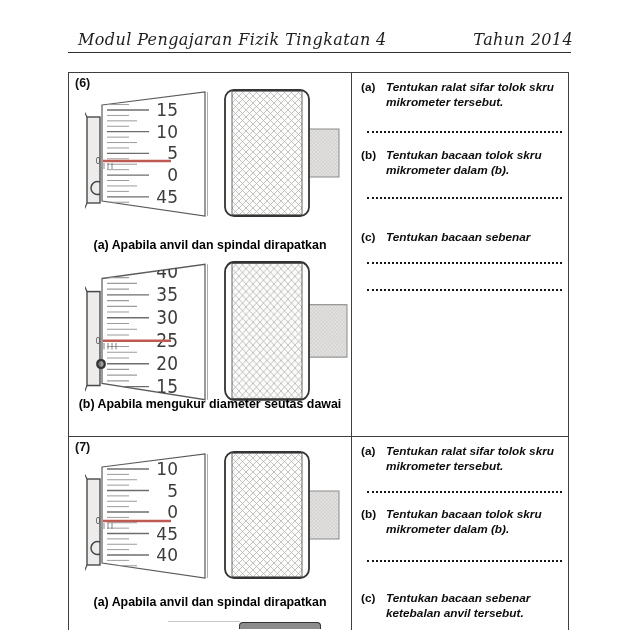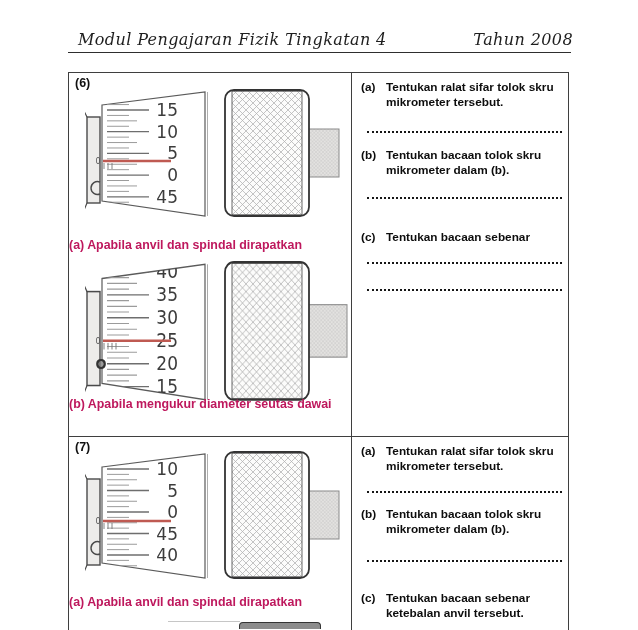--- a/index.html
+++ b/index.html
@@ -18,47 +18,47 @@
          border:1.6px solid #3f3f3f;border-bottom:none;display:flex;flex-direction:column;box-sizing:border-box;}
   .trow{display:flex;box-sizing:border-box;}
   .trow-1{height:364px;border-bottom:1.6px solid #3f3f3f;}
   .trow-2{flex:1;}
   .cell-fig{width:283px;border-right:1.6px solid #3f3f3f;position:relative;box-sizing:border-box;flex:none;}
   .cell-q{flex:1;padding:7px 6px 0 9px;box-sizing:border-box;}
 
   .row-num{position:absolute;left:6px;top:3px;font-weight:bold;font-size:12.5px;}
   .fig{position:absolute;left:16px;}
   .fig svg{display:block;}
-  .caption{position:absolute;left:0;width:100%;font-weight:bold;
-           font-size:12.4px;white-space:nowrap;color:#be185d;}
+  .caption{position:absolute;left:0;width:100%;text-align:center;font-weight:bold;
+           font-size:12.4px;white-space:nowrap;color:#000000;}
   #fig-6a{top:16px;}  #cap-6a{top:165px;}
   #fig-6b{top:188px;} #cap-6b{top:324px;}
   #fig-7a{top:14px;}  #cap-7a{top:158px;}
 
   
   .q{display:flex;font-weight:bold;font-size:11.8px;line-height:15px;color:#0d0d0d;}
   .q-label{width:25px;flex:none;}
-  .q-line{display:block;white-space:nowrap;}
+  .q-line{display:block;white-space:nowrap;font-style:italic;}
   .dots{width:195px;margin-left:6px;height:0;border-top:2px dotted #161616;}
   .mt14{margin-top:14px;} .mt15{margin-top:15px;} .mt17{margin-top:17px;}
   .mt19{margin-top:19px;} .mt21{margin-top:21px;} .mt23{margin-top:23px;}
   .mt25{margin-top:25px;} .mt29{margin-top:29px;} .mt31{margin-top:31px;}
 
   
   .next-fig-line{position:absolute;left:99px;top:184px;width:72px;height:0;border-top:1.2px solid #c6c6c6;}
   .next-fig-bar{position:absolute;left:170px;top:185px;width:82px;height:7px;background:#8d8d8d;
                 border:1.3px solid #353535;border-bottom:none;border-radius:4px 4px 0 0;box-sizing:border-box;}
 </style>
 </head>
 <body>
 
 <div class="page">
 
   <div class="hdr-title">Modul Pengajaran Fizik Tingkatan 4</div>
-  <div class="hdr-year">Tahun 2008</div>
+  <div class="hdr-year">Tahun 2014</div>
   <div class="hdr-rule"></div>
 
   <div class="sheet">
 
     <div class="trow trow-1">
       <div class="cell-fig">
         <div class="row-num">(6)</div>
 
         <div class="fig" id="fig-6a">
           <svg width="270" height="130" preserveAspectRatio="none" viewBox="0 0 270 130">

